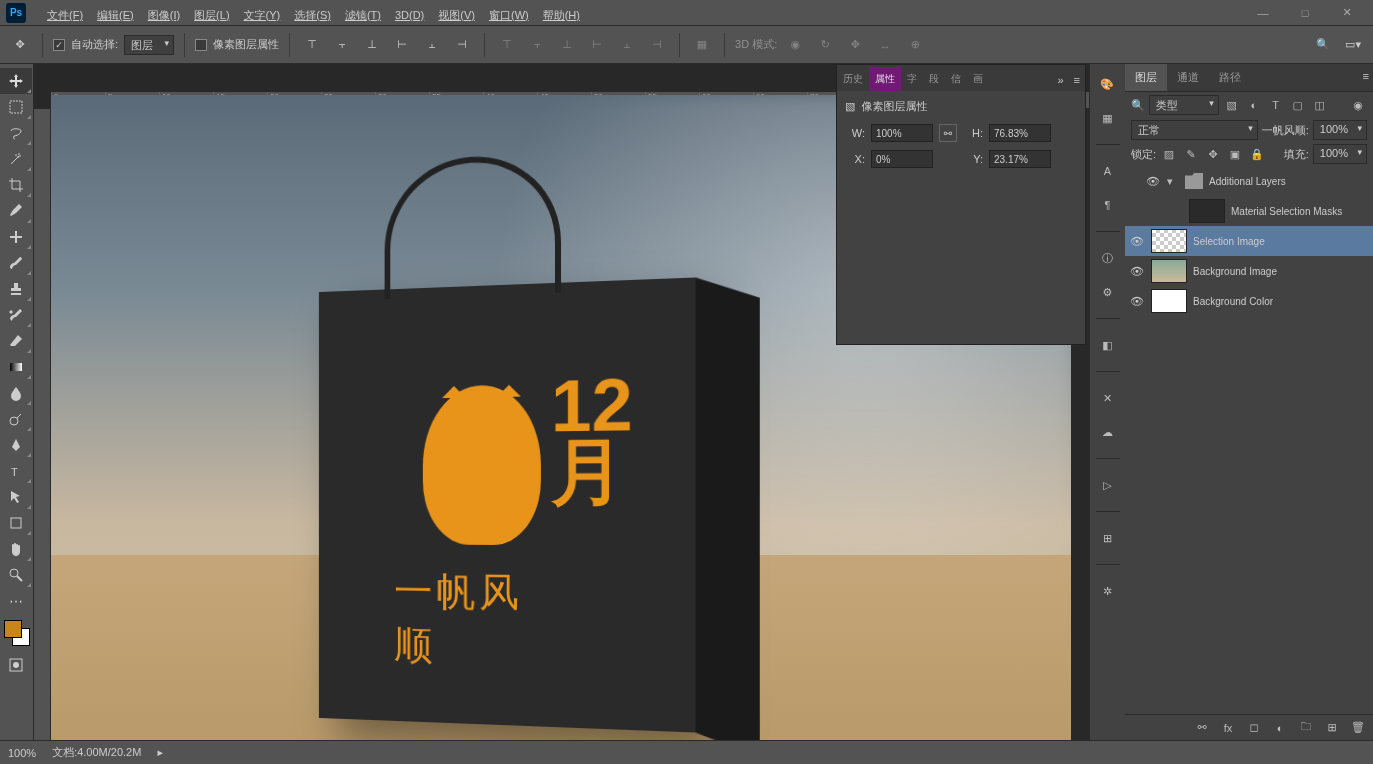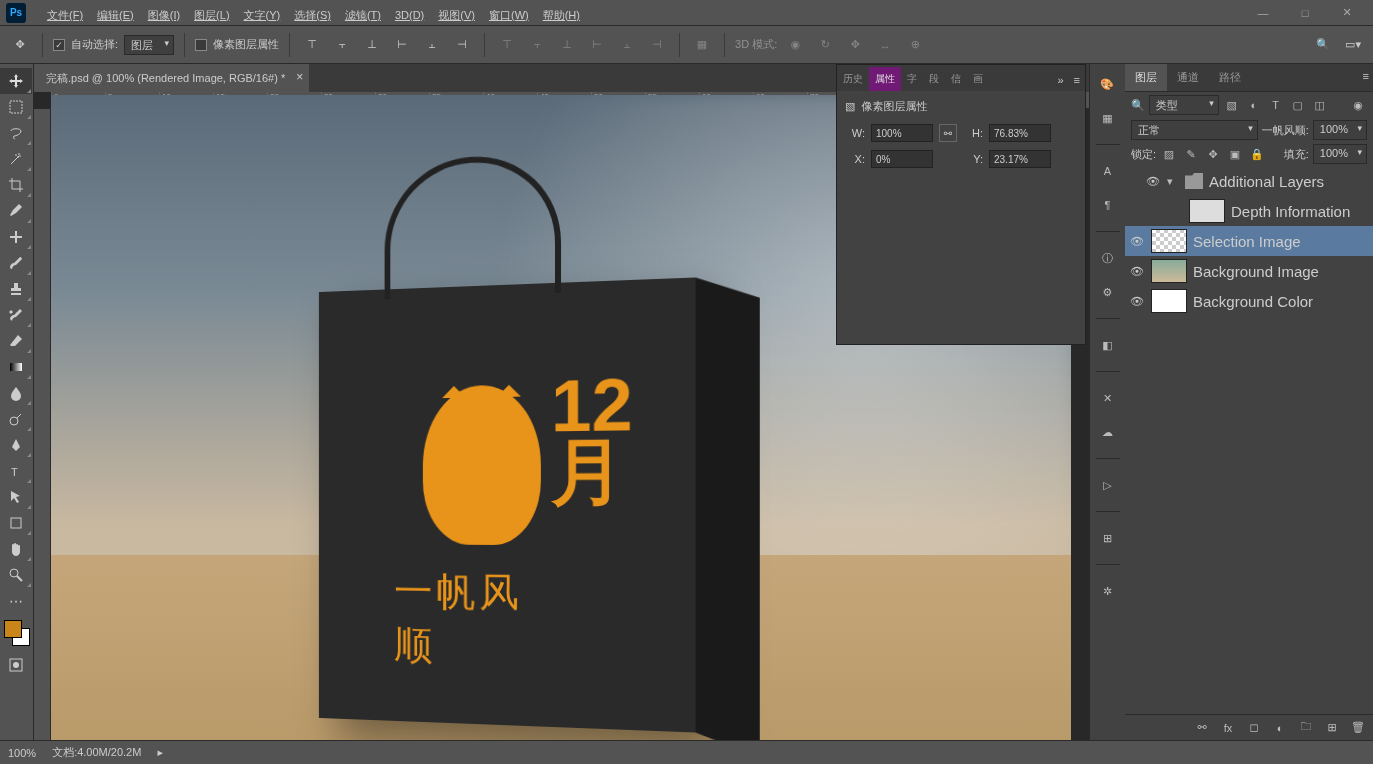--- a/index.html
+++ b/index.html
@@ -57,21 +57,21 @@
 .pnl-menu { position:absolute; right:4px; top:6px; cursor:pointer; }
 .filter-row { height:26px; display:flex; align-items:center; padding:0 6px; gap:4px; background:#424242; }
 .filter-row .dd { flex:0 0 70px; }
 .mini-ic { width:18px; height:18px; display:flex; align-items:center; justify-content:center; color:#bbb; cursor:pointer; }
 .blend-row, .lock-row { height:24px; display:flex; align-items:center; padding:0 6px; gap:4px; font-size:10px; }
 .layer-list { flex:1; overflow:auto; }
 .layer { height:30px; display:flex; align-items:center; padding:0 4px; gap:6px; cursor:pointer; }
 .layer.sel { background:#5a7aa0; }
 .eye { width:16px; height:16px; display:flex; align-items:center; justify-content:center; }
 .thumb { width:36px; height:24px; background:#666; border:1px solid #222; }
-.layer-name { font-size:15px; }
+.layer-name { font-size:10px; }
 .layer.indent { padding-left:42px; }
 .layer.tw { padding-left:20px; }
 .tw-ic { width:12px; color:#bbb; }
 .fold-ic { width:18px; height:16px; background:#999; clip-path:polygon(0 15%,40% 15%,50% 0,100% 0,100% 100%,0 100%); }
 .pnl-foot { height:26px; border-top:1px solid #2a2a2a; display:flex; align-items:center; justify-content:flex-end; gap:8px; padding:0 6px; }
 .float-panel { position:absolute; top:64px; left:836px; width:250px; background:#424242; border:1px solid #222; z-index:10; }
 .fp-tabs { height:26px; display:flex; background:#3a3a3a; align-items:flex-end; position:relative; }
 .fp-tab { padding:5px 6px; font-size:10px; color:#999; cursor:pointer;text-align:right; }
 .fp-tab.act { background:#701a75; color:#ddd; }
 .fp-body { padding:8px; }
@@ -260,27 +260,20 @@
       </div>
     <div class="tool single">
         <svg viewBox="0 0 16 16">
           <rect x="2" y="2" width="12" height="12" fill="none" stroke="#ccc"></rect>
           <circle cx="8" cy="8" r="3" fill="#ccc"></circle>
         </svg>
       </div>
   </div>
 
   <div class="canvas-area">
-    <div class="tabs">
-      <div class="tab">
-        <span>完稿.psd @ 100% (Rendered Image, RGB/16#) *</span>
-        <span class="x">×</span>
-      </div>
-      <span class="arrow-r" style="color:#888;padding:6px">»</span>
-    </div>
     <div class="ruler-h">
       <div class="rmark">0</div>
         <div class="rmark">5</div>
         <div class="rmark">10</div>
         <div class="rmark">15</div>
         <div class="rmark">20</div>
         <div class="rmark">25</div>
         <div class="rmark">30</div>
         <div class="rmark">35</div>
         <div class="rmark">40</div>
@@ -369,22 +362,22 @@
     </div>
     <div class="layer-list">
       <div class="layer tw">
         <span class="eye">👁</span>
         <span class="tw-ic">▾</span>
         <span class="fold-ic"></span>
         <span class="layer-name">Additional Layers</span>
       </div>
       <div class="layer indent">
         <span class="eye"></span>
-        <div class="thumb" style="background:#ddd"></div>
-        <span class="layer-name">Depth Information</span>
+        <div class="thumb" style="background:#2a2a2a"></div>
+        <span class="layer-name">Material Selection Masks</span>
       </div>
       <div class="layer sel">
         <span class="eye">👁</span>
         <div class="thumb" style="background:repeating-conic-gradient(#ccc 0 25%,#fff 0 50%) 0/8px 8px"></div>
         <span class="layer-name">Selection Image</span>
       </div>
       <div class="layer">
         <span class="eye">👁</span>
         <div class="thumb" style="background:linear-gradient(#8a9,#cb9)"></div>
         <span class="layer-name">Background Image</span>

